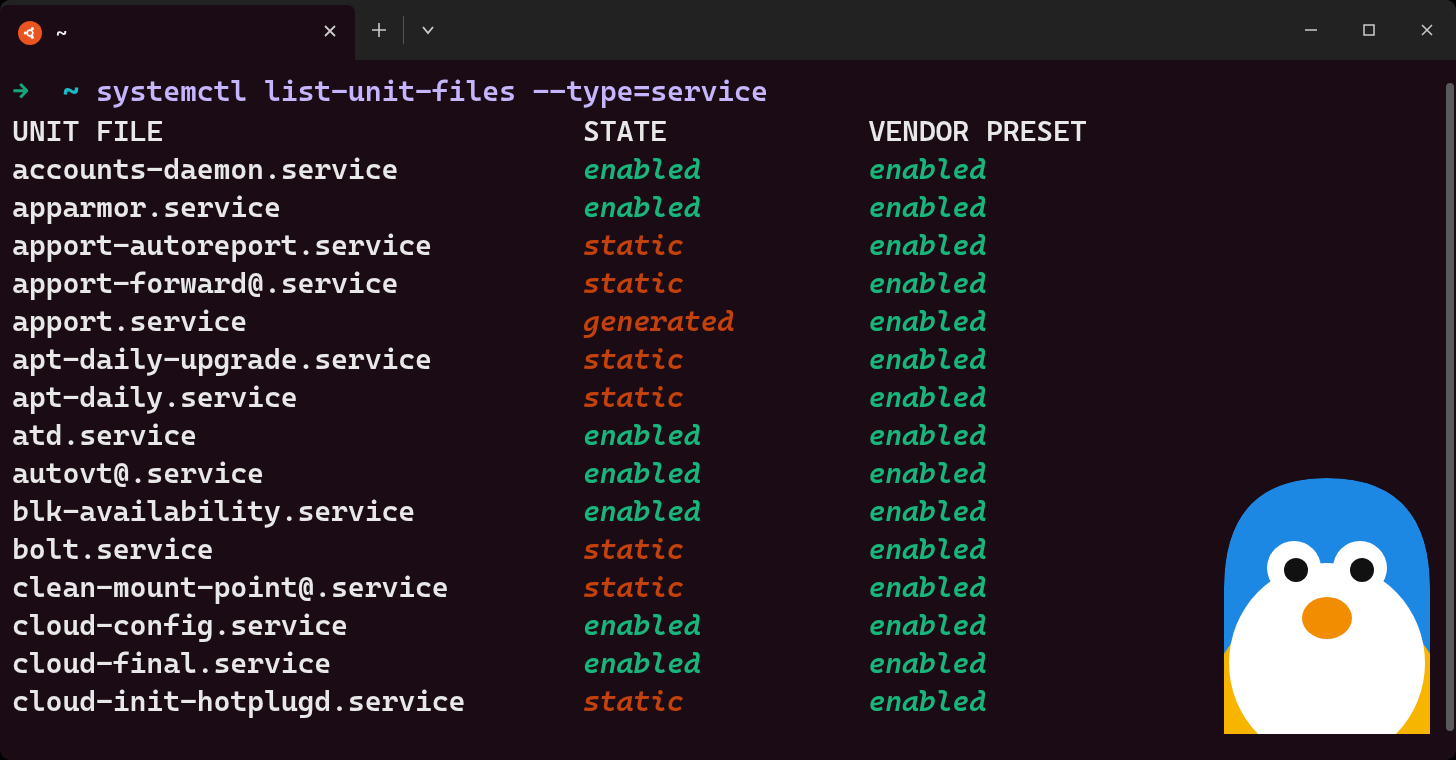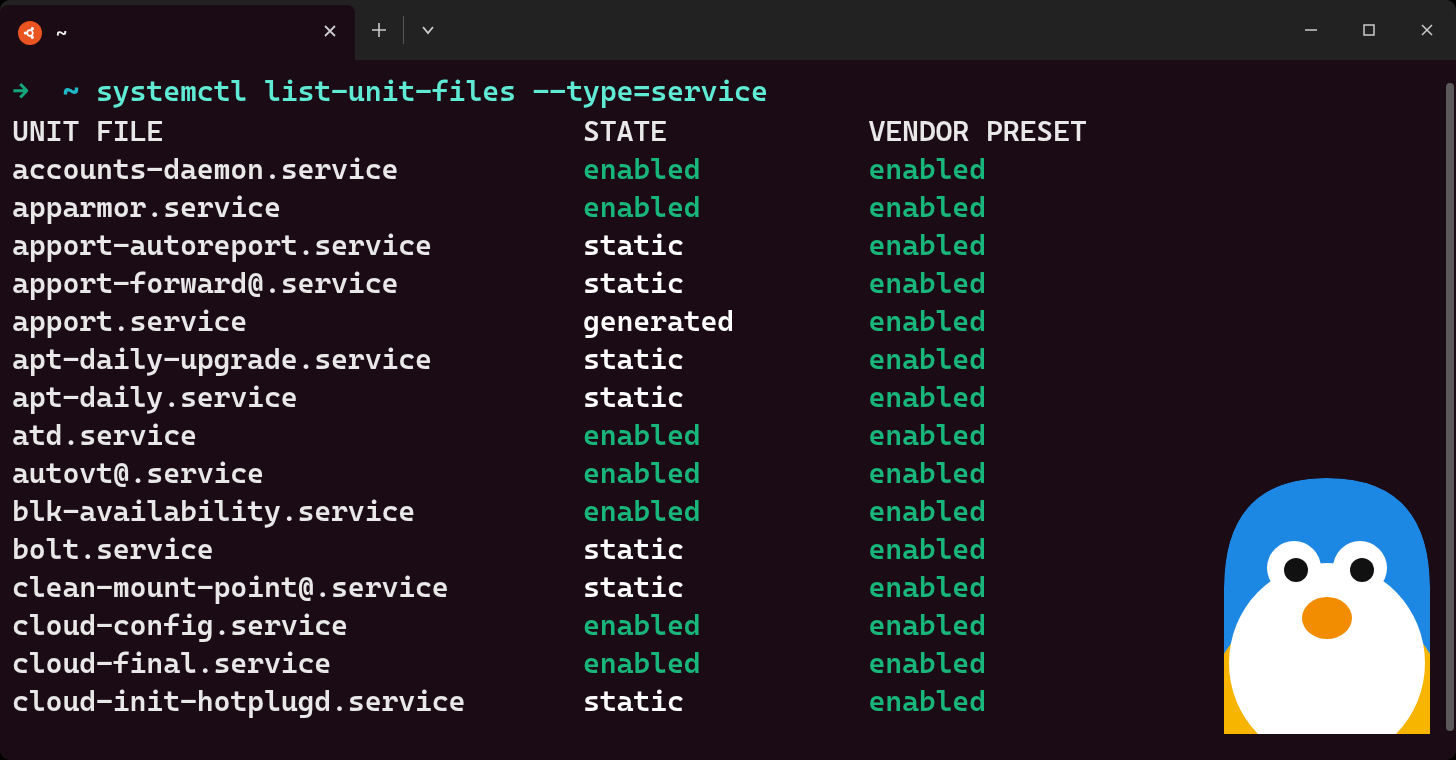--- a/index.html
+++ b/index.html
@@ -79,26 +79,26 @@
       font-size: 29px;
       line-height: 38px;
       font-weight: 600;
       color: #e8e8e8;
       letter-spacing: -0.2px;
       white-space: pre;
       font-feature-settings: "calt" 0;
     }
     .arrow { color: #15a67b; }
     .tilde { color: #1fb8c6; }
-    .cmd { color: #5eead4; }
+    .cmd { color: #c4b5fd; }
     .header-row .cell { padding-top: 2px; }
     .row { display: flex; }
     .cell { white-space: pre; }
-    .enabled { color: #18b67b; }
-    .static, .generated { color: #ffffff; }
+    .enabled { color: #18b67b; font-style: italic; }
+    .static, .generated { color: #c2410c; font-style: italic; }
     .scrollbar {
       position: absolute;
       right: 2px; top: 83px;
       width: 8px; height: 648px;
       background: #5a5a5a;
       border-radius: 4px;
     }
     
     .avatar {
       position: absolute;

